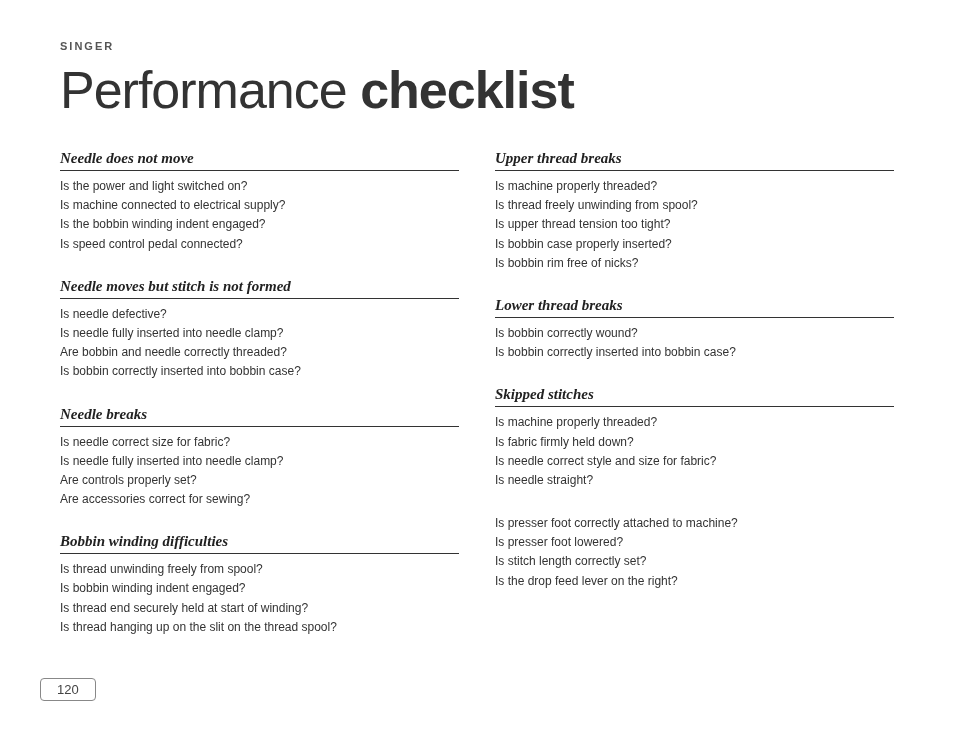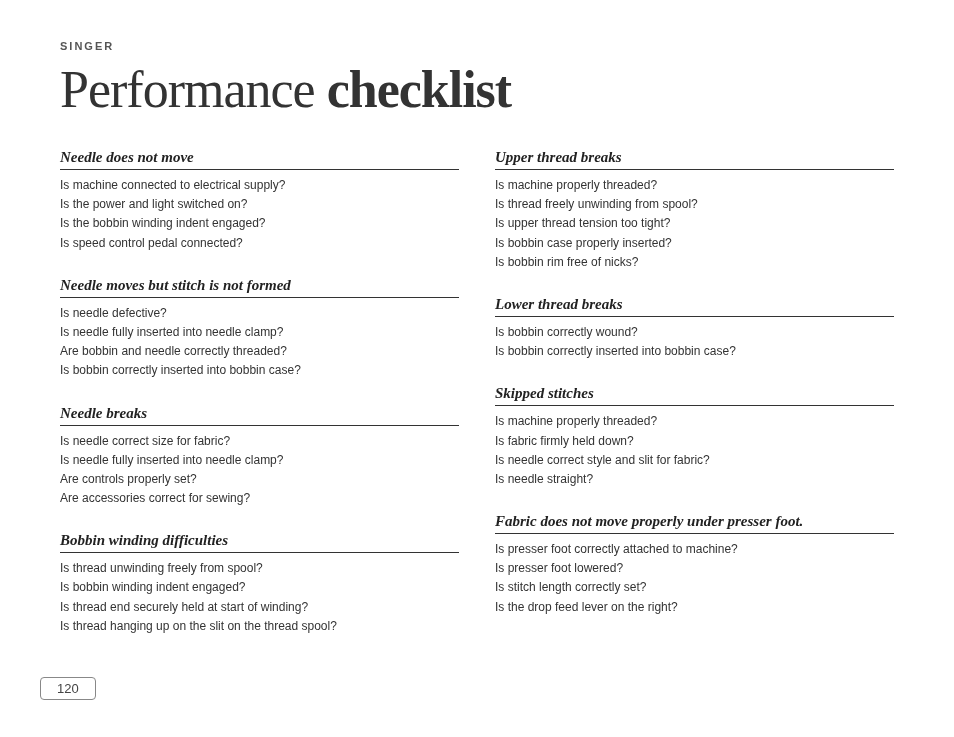--- a/index.html
+++ b/index.html
@@ -29,21 +29,21 @@
       text-transform: uppercase;
       margin-bottom: 8px;
     }
 
     .main-title {
       font-size: 52px;
       font-weight: 300;
       color: #333;
       letter-spacing: -1px;
       margin-bottom: 30px;
-      font-family: Liberation Serif, serif;
+      font-family: Liberation Sans, sans-serif;
     }
 
     .main-title strong {
       font-weight: 700;
     }
 
     .content-columns {
       display: flex;
       gap: 36px;
     }
@@ -99,22 +99,22 @@
   <h1 class="main-title">
     <span>Performance </span><strong>checklist</strong>
   </h1>
 
   <div class="content-columns">
 
     <div class="column" id="left-col">
         <div class="section">
           <div class="section-title">Needle does not move</div>
           <ul class="section-items">
+            <li>Is the power and light switched on?</li>
             <li>Is machine connected to electrical supply?</li>
-            <li>Is the power and light switched on?</li>
             <li>Is the bobbin winding indent engaged?</li>
             <li>Is speed control pedal connected?</li>
           </ul>
         </div>
         <div class="section">
           <div class="section-title">Needle moves but stitch is not formed</div>
           <ul class="section-items">
             <li>Is needle defective?</li>
             <li>Is needle fully inserted into needle clamp?</li>
             <li>Are bobbin and needle correctly threaded?</li>
@@ -157,26 +157,25 @@
           <ul class="section-items">
             <li>Is bobbin correctly wound?</li>
             <li>Is bobbin correctly inserted into bobbin case?</li>
           </ul>
         </div>
         <div class="section">
           <div class="section-title">Skipped stitches</div>
           <ul class="section-items">
             <li>Is machine properly threaded?</li>
             <li>Is fabric firmly held down?</li>
-            <li>Is needle correct style and slit for fabric?</li>
+            <li>Is needle correct style and size for fabric?</li>
             <li>Is needle straight?</li>
           </ul>
         </div>
         <div class="section">
-          <div class="section-title">Fabric does not move properly under presser foot.</div>
           <ul class="section-items">
             <li>Is presser foot correctly attached to machine?</li>
             <li>Is presser foot lowered?</li>
             <li>Is stitch length correctly set?</li>
             <li>Is the drop feed lever on the right?</li>
           </ul>
         </div>
       </div>
 
   </div>

